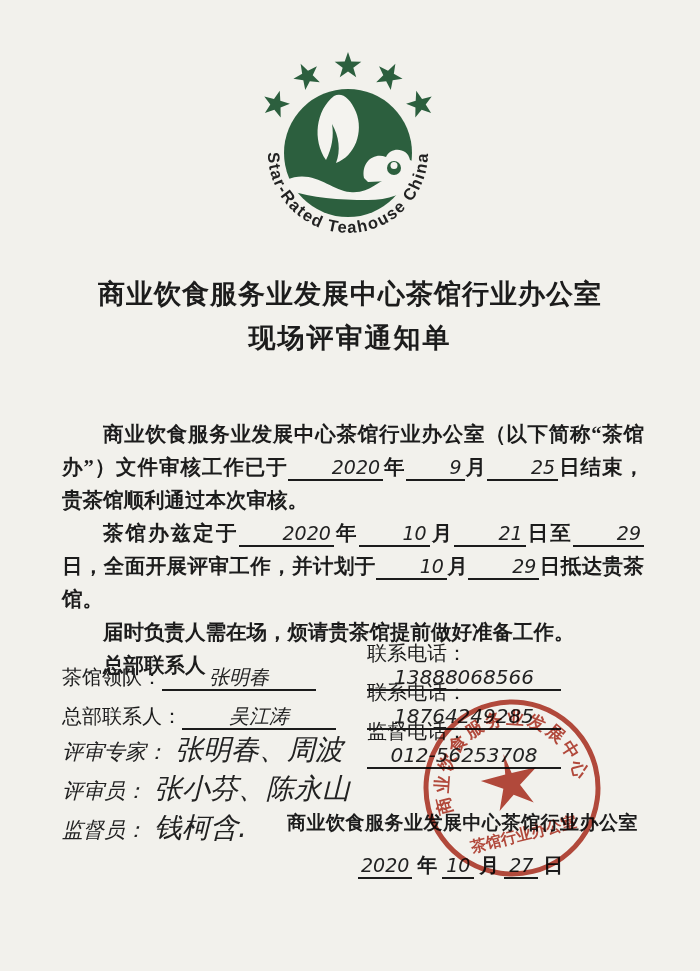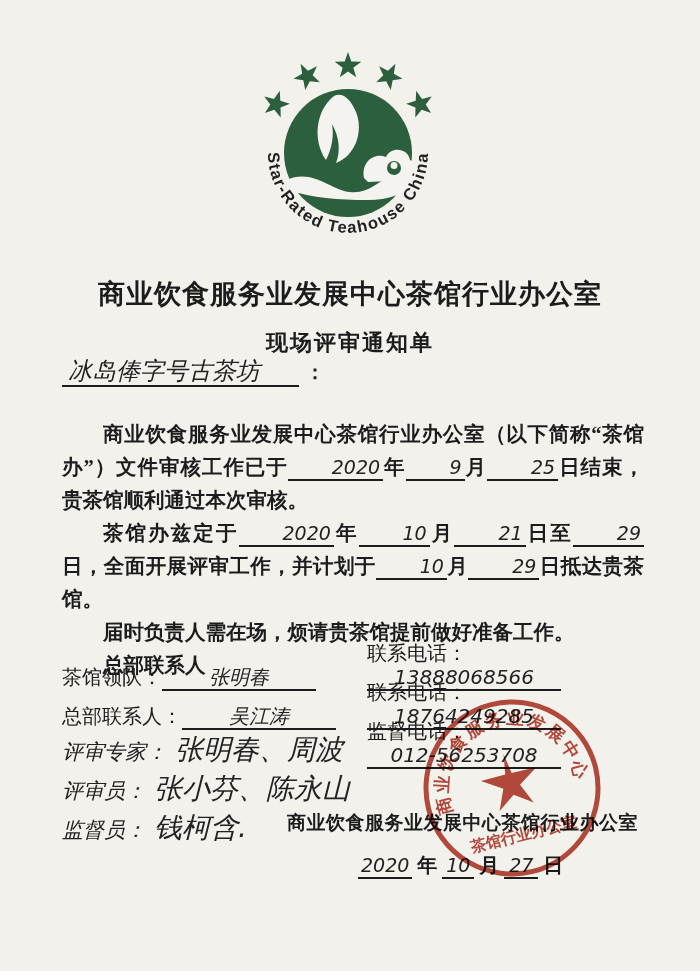--- a/index.html
+++ b/index.html
@@ -7,21 +7,21 @@
     position:relative; width:700px; height:971px;
     background:#f2f1ec; overflow:hidden;
     font-family:"Liberation Serif", serif; color:#1c1c1c;
   }
   
   .logo { position:absolute; top:48px; left:218px; width:260px; height:225px; }
   .logo svg { display:block; }
   
   .title { position:absolute; top:276px; left:0; width:700px; text-align:center; }
   .title .t1 { font-size:27px; font-weight:700; letter-spacing:1px; }
-  .title .t2 { font-size:22px; font-weight:700; letter-spacing:2px; margin-top:16px; }
+  .title .t2 { font-size:27px; font-weight:700; letter-spacing:2px; margin-top:8px; }
   
   .hw {
     font-family:"DejaVu Sans", sans-serif; font-style:italic; font-weight:500;
     color:#222;
   }
   .fill {
     display:inline-block; border-bottom:2px solid #1c1c1c;
     text-align:center; line-height:1.05; padding:0 3px 1px 3px;
     vertical-align:baseline;
   }
@@ -92,23 +92,20 @@
         <textPath href="#ringPath" startOffset="50%" text-anchor="middle">Star-Rated Teahouse China</textPath>
       </text>
     </svg>
   </div>
 
   <div class="title">
     <div class="t1">商业饮食服务业发展中心茶馆行业办公室</div>
     <div class="t2">现场评审通知单</div>
   </div>
 
-  <div class="recipient">
-    <span class="fill hw">冰岛俸字号古茶坊</span><span class="colon">：</span>
-  </div>
 
   <div class="body-text">
     <p><span>商业饮食服务业发展中心茶馆行业办公室（以下简称“茶馆办”）文件审核工作已于</span><span class="fill hw fw-y">2020</span><span>年</span><span class="fill hw fw-m">9</span><span>月</span><span class="fill hw fw-d">25</span><span>日结束，贵茶馆顺利通过本次审核。</span></p>
     <p><span>茶馆办兹定于</span><span class="fill hw fw-y">2020</span><span>年</span><span class="fill hw fw-m">10</span><span>月</span><span class="fill hw fw-d">21</span><span>日至</span><span class="fill hw fw-d">29</span><span>日，全面开展评审工作，并计划于</span><span class="fill hw fw-m">10</span><span>月</span><span class="fill hw fw-d">29</span><span>日抵达贵茶馆。</span></p>
     <p>届时负责人需在场，烦请贵茶馆提前做好准备工作。</p>
     <p>总部联系人</p>
   </div>
 
   <div class="contacts">
     <div class="c-row">

